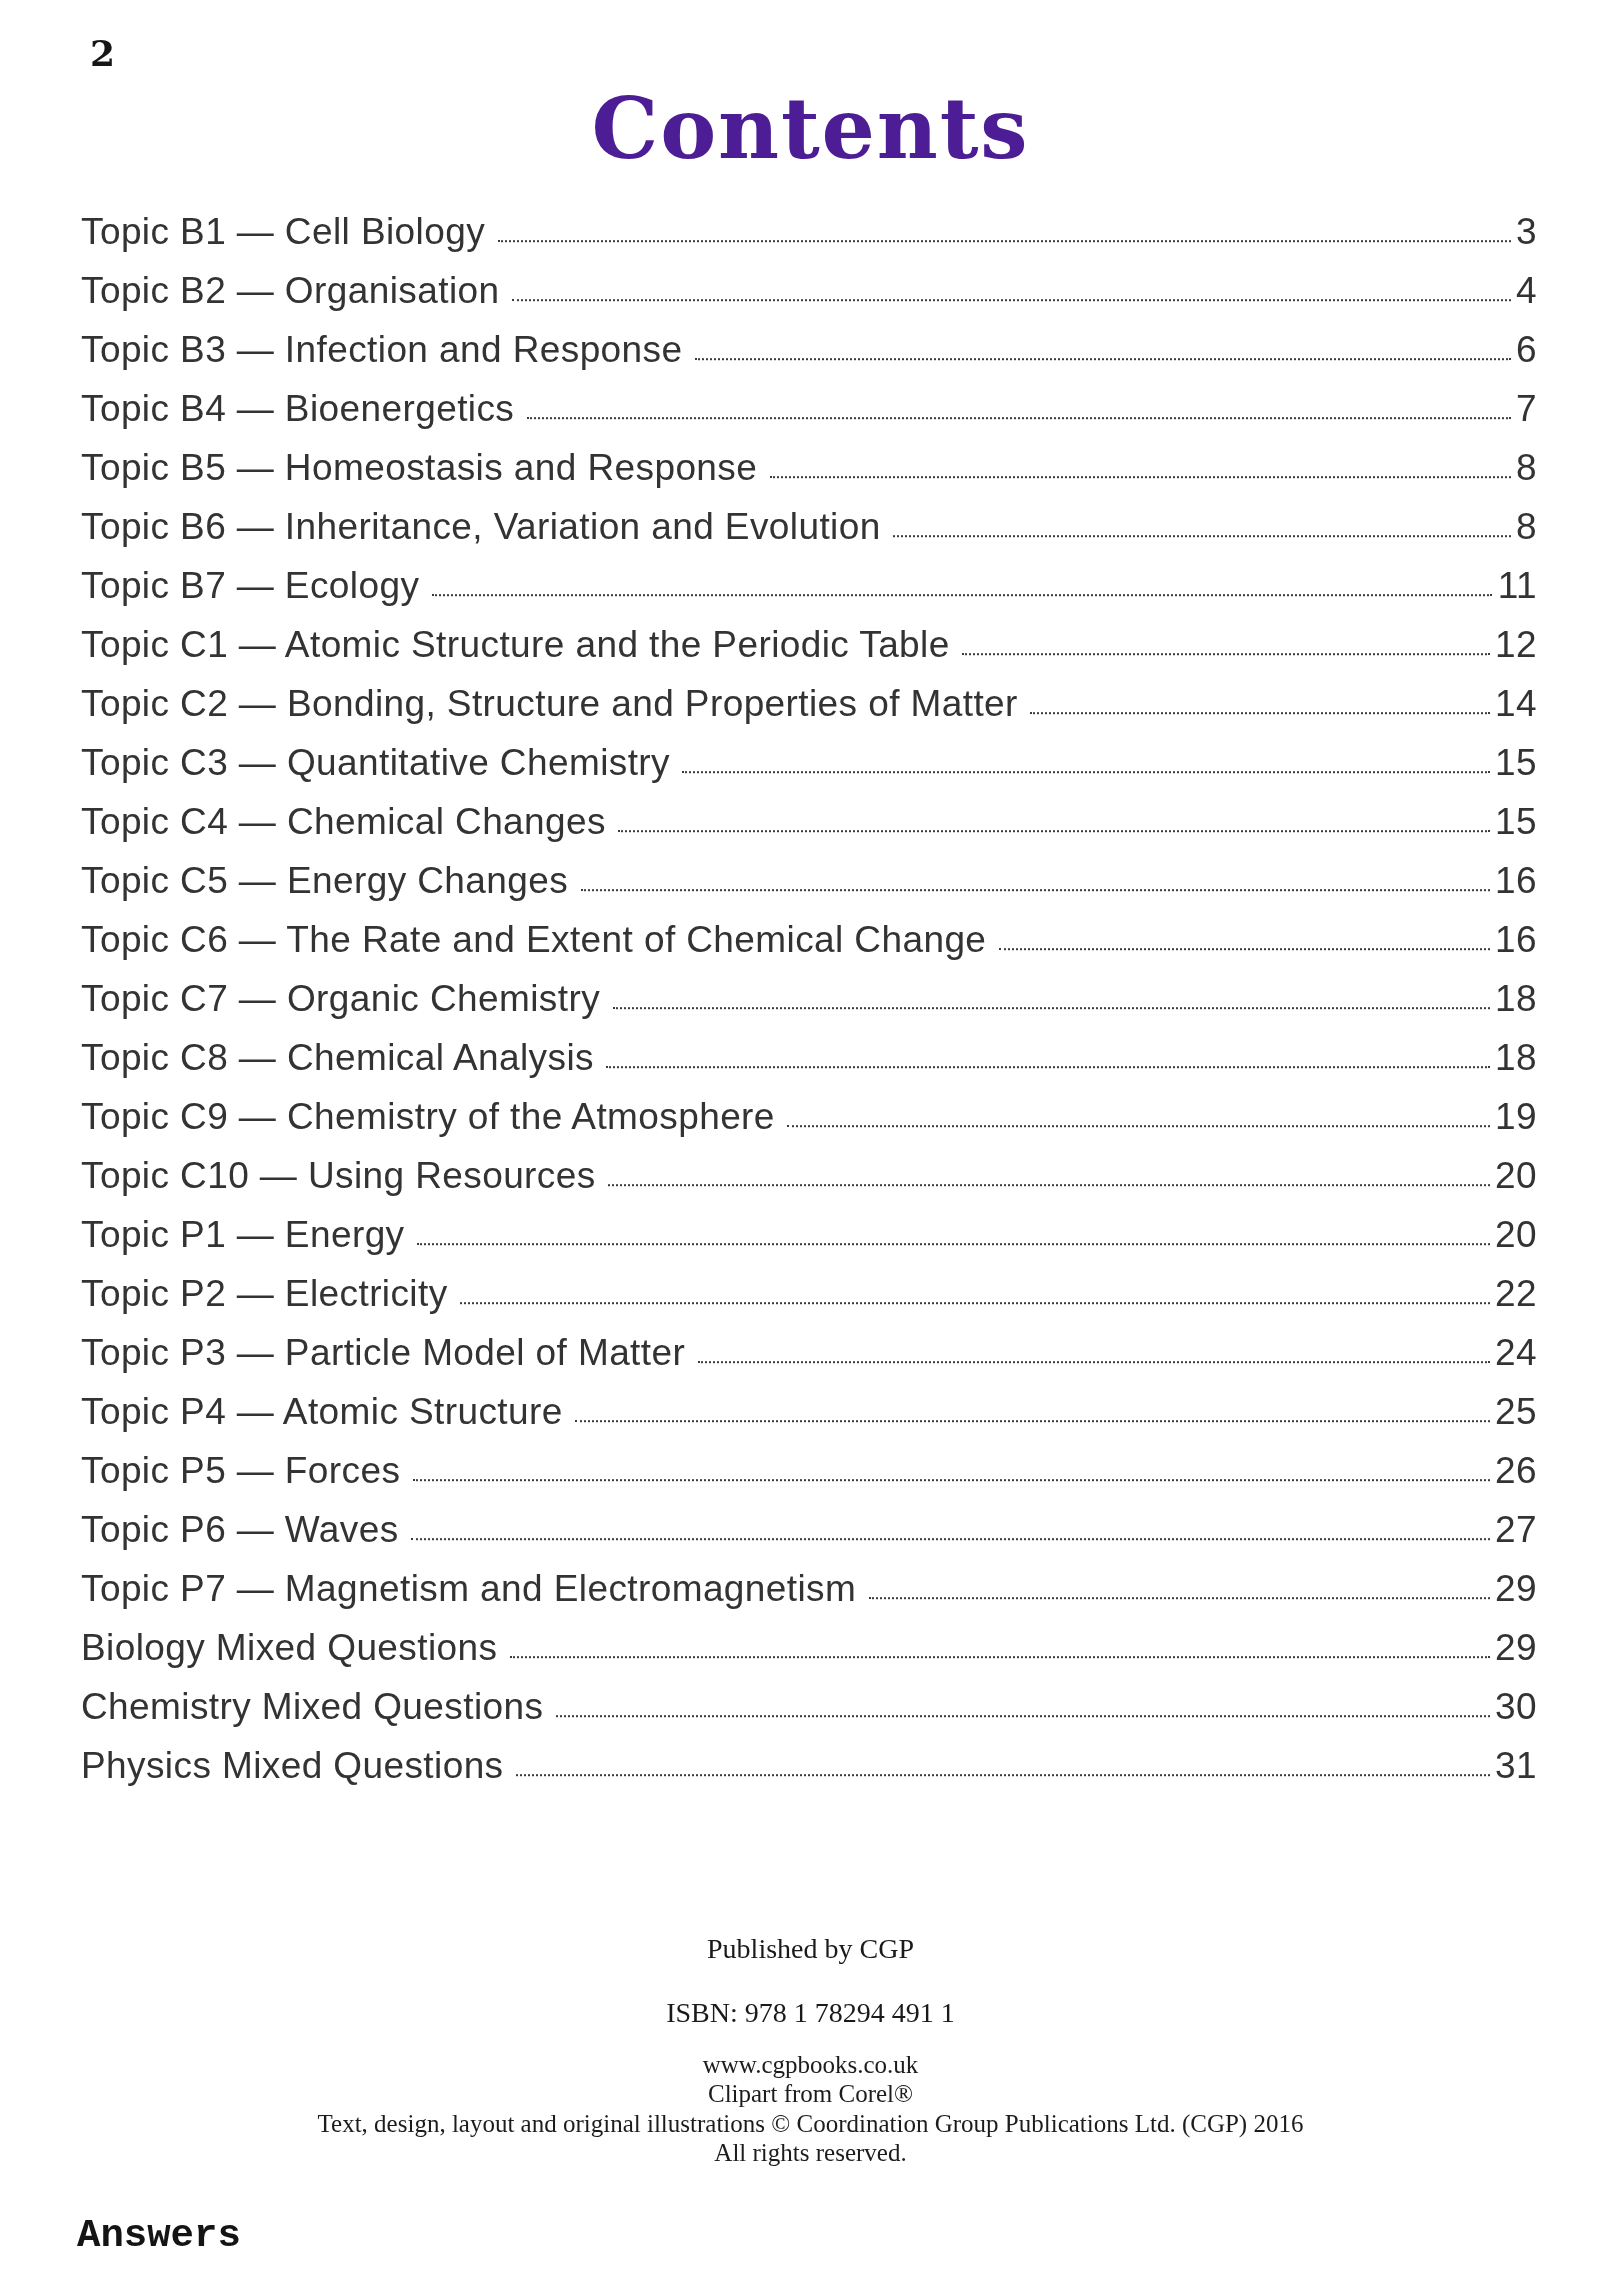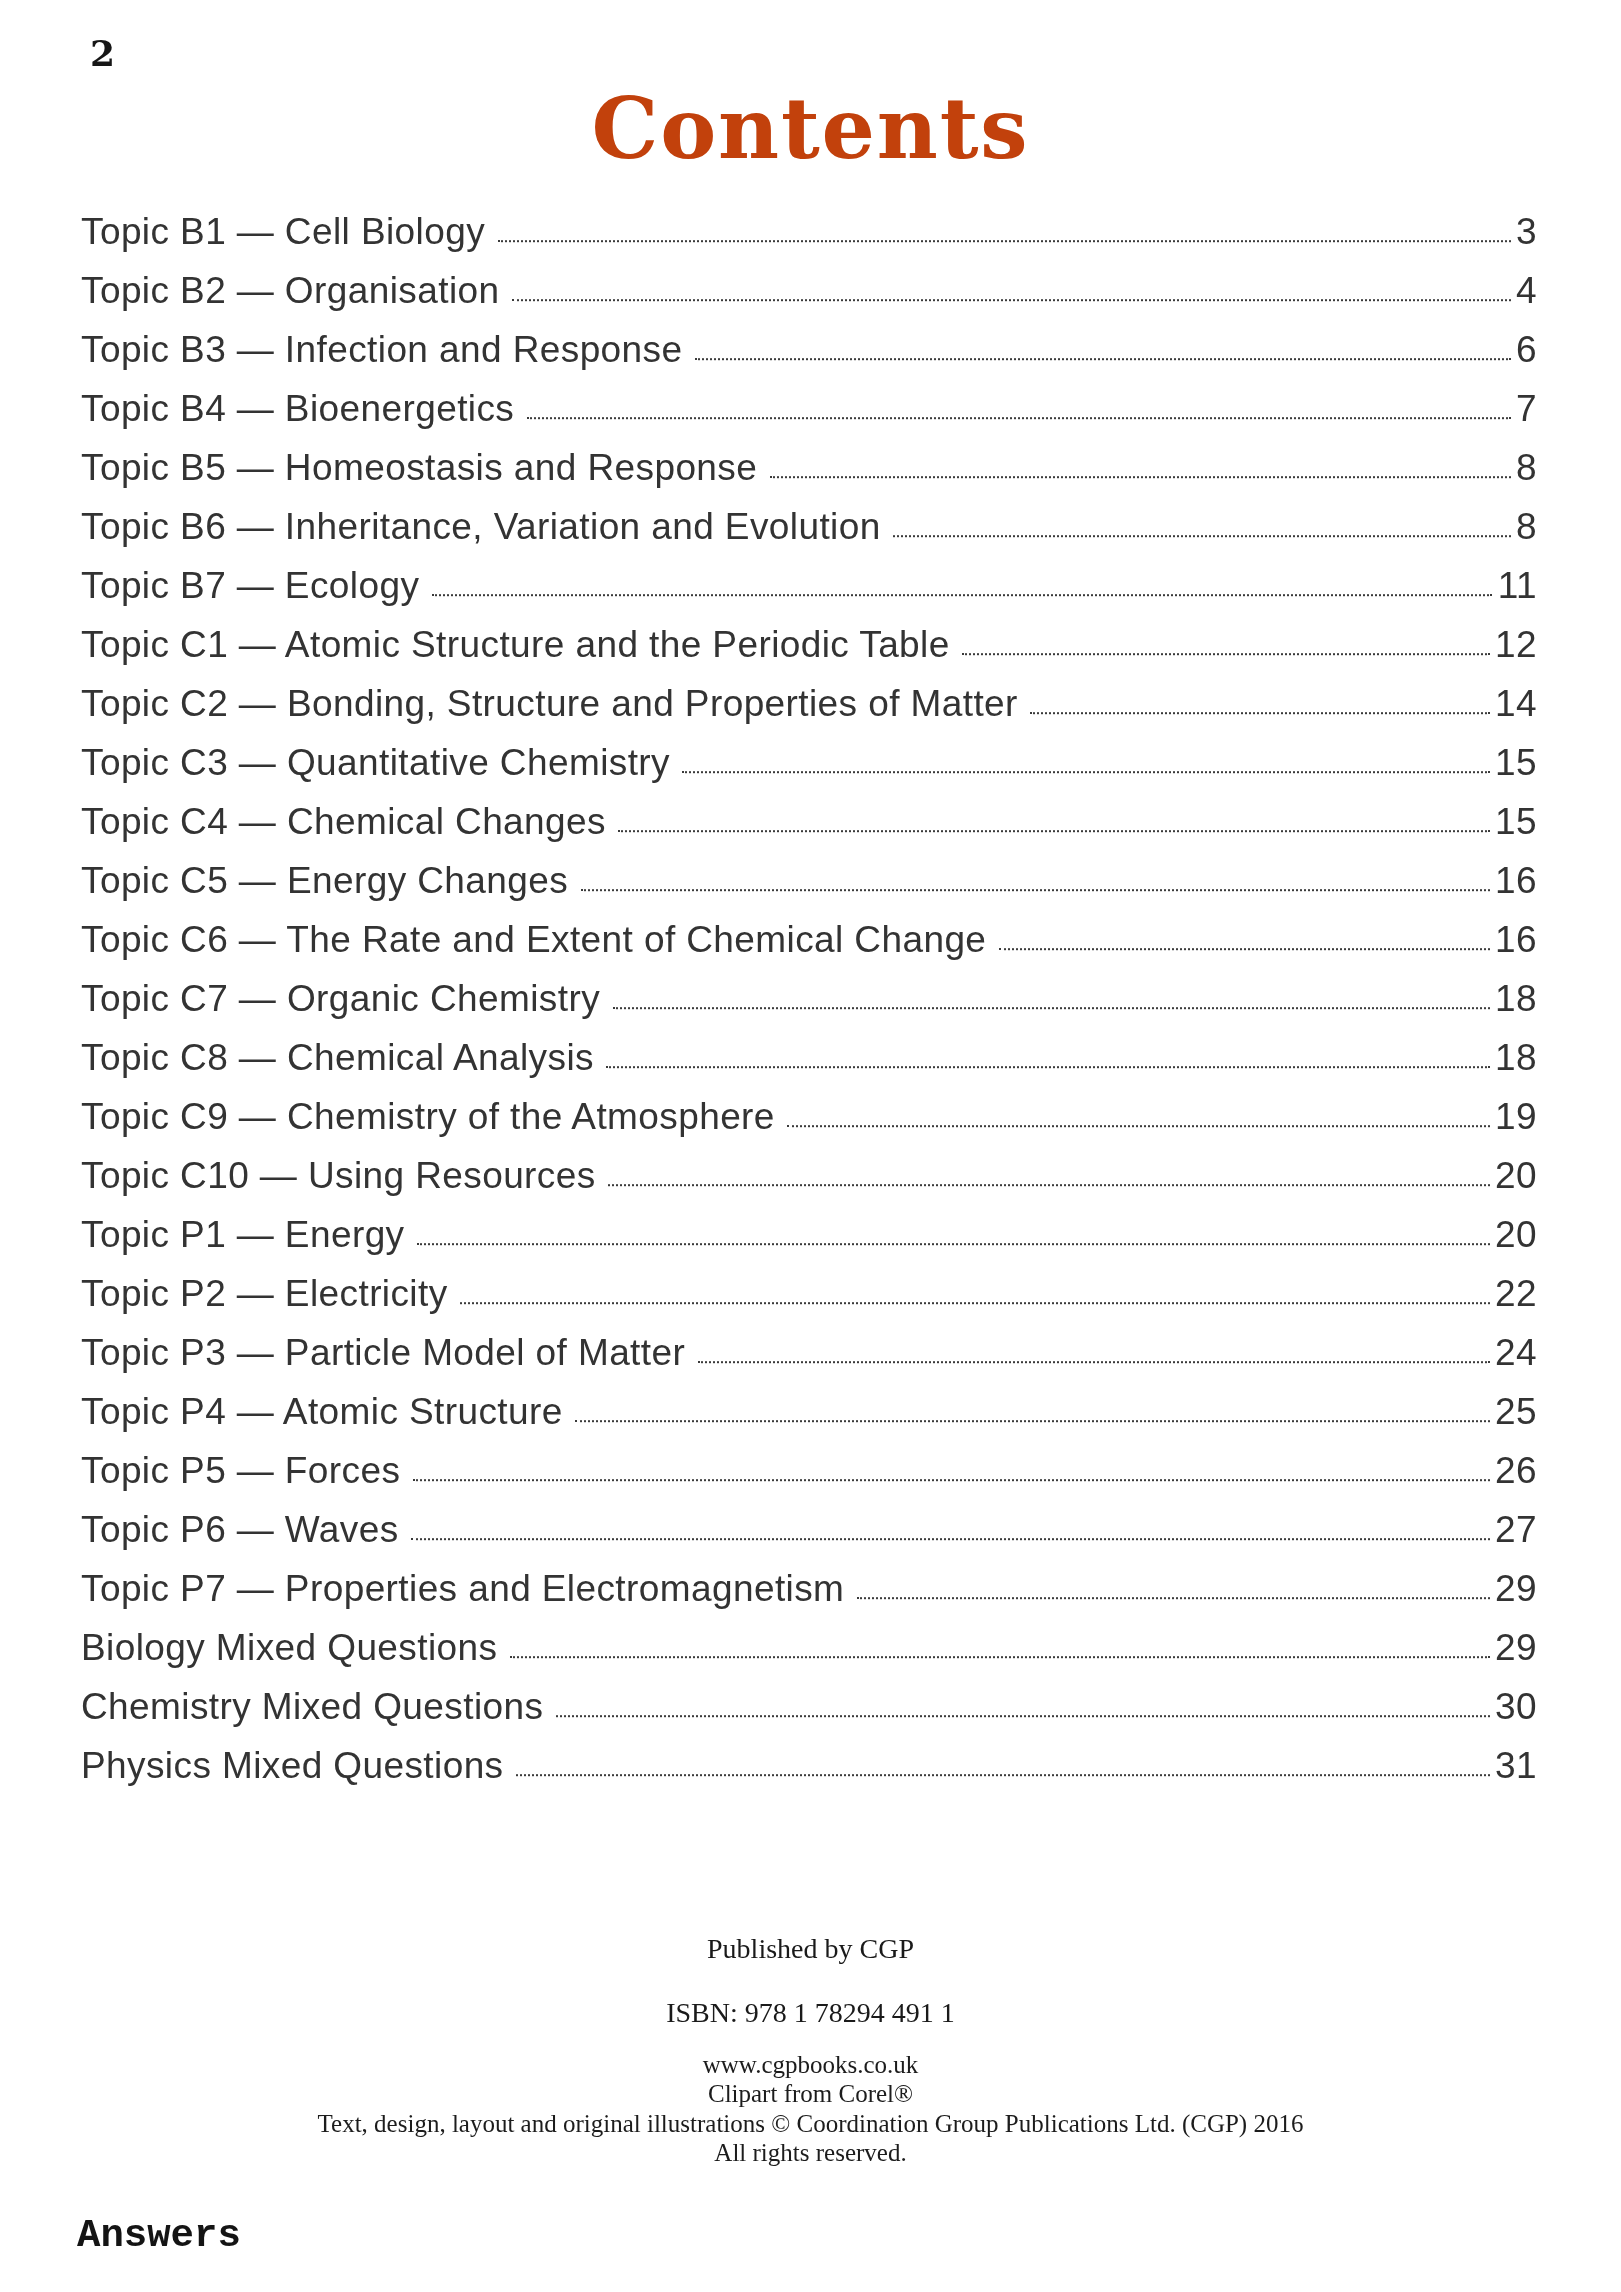--- a/index.html
+++ b/index.html
@@ -25,21 +25,21 @@
   .title {
     position: absolute;
     top: 79px;
     left: 0;
     width: 100%;
     text-align: center;
     font-family: "DejaVu Serif", serif;
     font-weight: bold;
     font-size: 84px;
     letter-spacing: 1.8px;
-    color: #c2410c;
+    color: #4c1d95;
   }
   .toc {
     position: absolute;
     top: 208px;
     left: 81px;
     right: 84px;
   }
   .toc-row {
     display: flex;
     align-items: baseline;
@@ -235,21 +235,21 @@
       <span class="toc-page">26</span>
     </div>
 
     <div class="toc-row">
       <span class="toc-label">Topic P6 — Waves</span>
       <span class="toc-leader"></span>
       <span class="toc-page">27</span>
     </div>
 
     <div class="toc-row">
-      <span class="toc-label">Topic P7 — Properties and Electromagnetism</span>
+      <span class="toc-label">Topic P7 — Magnetism and Electromagnetism</span>
       <span class="toc-leader"></span>
       <span class="toc-page">29</span>
     </div>
 
     <div class="toc-row">
       <span class="toc-label">Biology Mixed Questions</span>
       <span class="toc-leader"></span>
       <span class="toc-page">29</span>
     </div>
 

